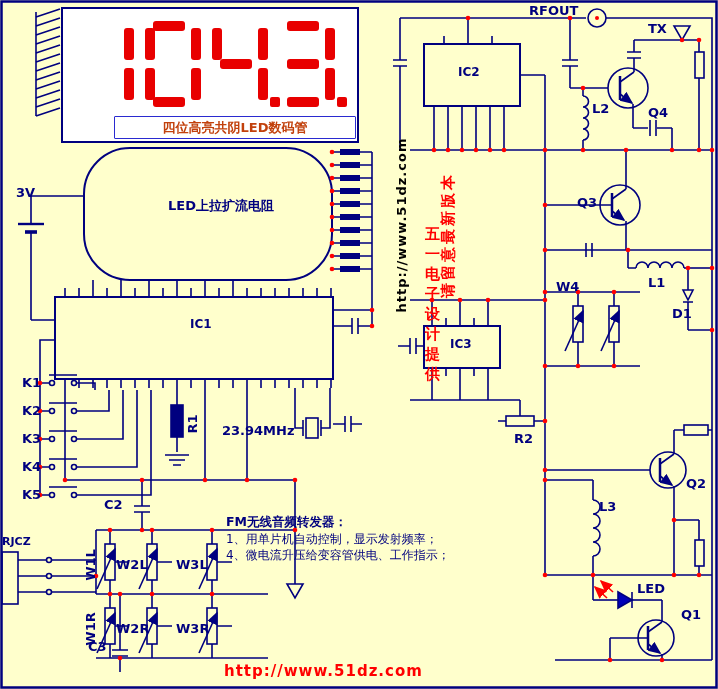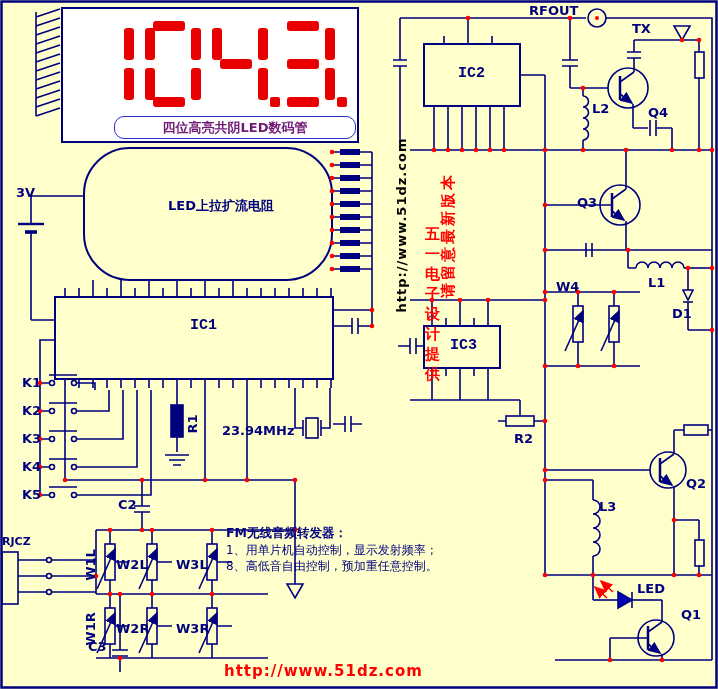--- a/index.html
+++ b/index.html
@@ -1,34 +1,34 @@
 <!DOCTYPE html>
 <html><head>
 <meta charset="utf-8">
 <style>
   html,body{margin:0;padding:0;background:#888;}
   .canvas{position:relative;width:718px;height:689px;background:#FFFFCC;overflow:hidden;
           font-family:"DejaVu Sans",sans-serif;}
   .canvas svg{position:absolute;left:0;top:0;}
   .lbl{position:absolute;color:#00007F;font-weight:bold;font-size:13px;line-height:1;white-space:nowrap;}
-  .lbl.big{font-size:15px;font-family:Liberation Mono, monospace;}
+  .lbl.big{font-size:12px;}
   .lbl.small{font-size:11px;}
   .vwrap{position:absolute;width:0;height:0;}
   .vtext{display:inline-block;white-space:nowrap;transform:translate(-50%,-50%) rotate(-90deg);}
   .vlbl{color:#00007F;font-weight:bold;font-size:13px;}
   .wm-url{font-size:13px;font-weight:bold;color:#000000;letter-spacing:1px;}
   .wm-red{font-size:15px;font-weight:bold;color:#FF0000;letter-spacing:3px;}
   .disp-digits{position:absolute;left:78px;top:21px;width:280px;height:86px;}
   .digit{position:absolute;top:0;width:60px;height:86px;}
   .seg{position:absolute;background:#E80000;border-radius:3px;}
   .dp{position:absolute;left:58px;top:76px;width:10px;height:10px;background:#E80000;border-radius:2px;}
   .caption-box{position:absolute;left:114px;top:116px;width:240px;height:21px;border:1px solid #2A2AD0;
-               border-radius:10px;color:#701a75;font-size:13px;font-weight:bold;text-align:center;line-height:21px;}
+               border-radius:1px;color:#c2410c;font-size:13px;font-weight:bold;text-align:center;line-height:21px;}
   .desc{position:absolute;left:226px;top:514px;width:332px;color:#00007F;font-size:12px;line-height:16.5px;}
-  .desc .t{font-weight:bold;font-size:12.5px;margin-top:11px;}
+  .desc .t{font-weight:bold;font-size:12.5px;}
   .footer-url{position:absolute;left:224px;top:662px;color:#FF0000;font-weight:bold;font-size:15px;letter-spacing:1px;}
 </style>
 </head>
 <body>
 
 <div class="canvas">
 
   <svg width="718" height="689" viewBox="0 0 718 689">
     <defs>
       <marker id="ah" markerWidth="9" markerHeight="9" refX="7" refY="3.5" orient="auto">
@@ -331,29 +331,29 @@
   <span class="lbl big" style="left:458px;top:66px">IC2</span>
   <span class="lbl big" style="left:450px;top:338px">IC3</span>
   <span class="lbl" style="left:222px;top:424px">23.94MHz</span>
   <span class="lbl" style="left:514px;top:432px">R2</span>
   <span class="lbl" style="left:22px;top:376px">K1</span>
   <span class="lbl" style="left:22px;top:404px">K2</span>
   <span class="lbl" style="left:22px;top:432px">K3</span>
   <span class="lbl" style="left:22px;top:460px">K4</span>
   <span class="lbl" style="left:22px;top:488px">K5</span>
   <span class="lbl small" style="left:2px;top:536px">RJCZ</span>
-  <span class="lbl" style="left:118px;top:498px">C2</span>
+  <span class="lbl" style="left:104px;top:498px">C2</span>
   <span class="lbl" style="left:88px;top:640px">C3</span>
   <span class="lbl" style="left:116px;top:558px">W2L</span>
   <span class="lbl" style="left:176px;top:558px">W3L</span>
   <span class="lbl" style="left:116px;top:622px">W2R</span>
   <span class="lbl" style="left:176px;top:622px">W3R</span>
   <span class="lbl" style="left:556px;top:280px">W4</span>
   <span class="lbl" style="left:529px;top:4px">RFOUT</span>
-  <span class="lbl" style="left:632px;top:22px">TX</span>
+  <span class="lbl" style="left:648px;top:22px">TX</span>
   <span class="lbl" style="left:648px;top:106px">Q4</span>
   <span class="lbl" style="left:577px;top:196px">Q3</span>
   <span class="lbl" style="left:686px;top:477px">Q2</span>
   <span class="lbl" style="left:681px;top:608px">Q1</span>
   <span class="lbl" style="left:592px;top:102px">L2</span>
   <span class="lbl" style="left:648px;top:276px">L1</span>
   <span class="lbl" style="left:599px;top:500px">L3</span>
   <span class="lbl" style="left:672px;top:307px">D1</span>
   <span class="lbl" style="left:637px;top:582px">LED</span>
 
@@ -363,17 +363,17 @@
 
   <div class="vwrap" style="left:401px;top:222px"><span class="vtext wm-url">http://www.51dz.com</span></div>
   <div class="vwrap" style="left:425px;top:224px"><span class="v
 
 text wm-red">五一电子设计提供</span></div>
   <div class="vwrap" style="left:448px;top:234px"><span class="vtext wm-red">请留意最新版本</span></div>
 
   <div class="desc">
     <div class="t">FM无线音频转发器：</div>
     <div>1、用单片机自动控制，显示发射频率；</div>
-    <div>8、高低音自由控制，预加重任意控制。</div>
+    <div>4、微电流升压给变容管供电、工作指示；</div>
   </div>
 
   <div class="footer-url">http://www.51dz.com</div>
 </div>
 
 </body></html>

